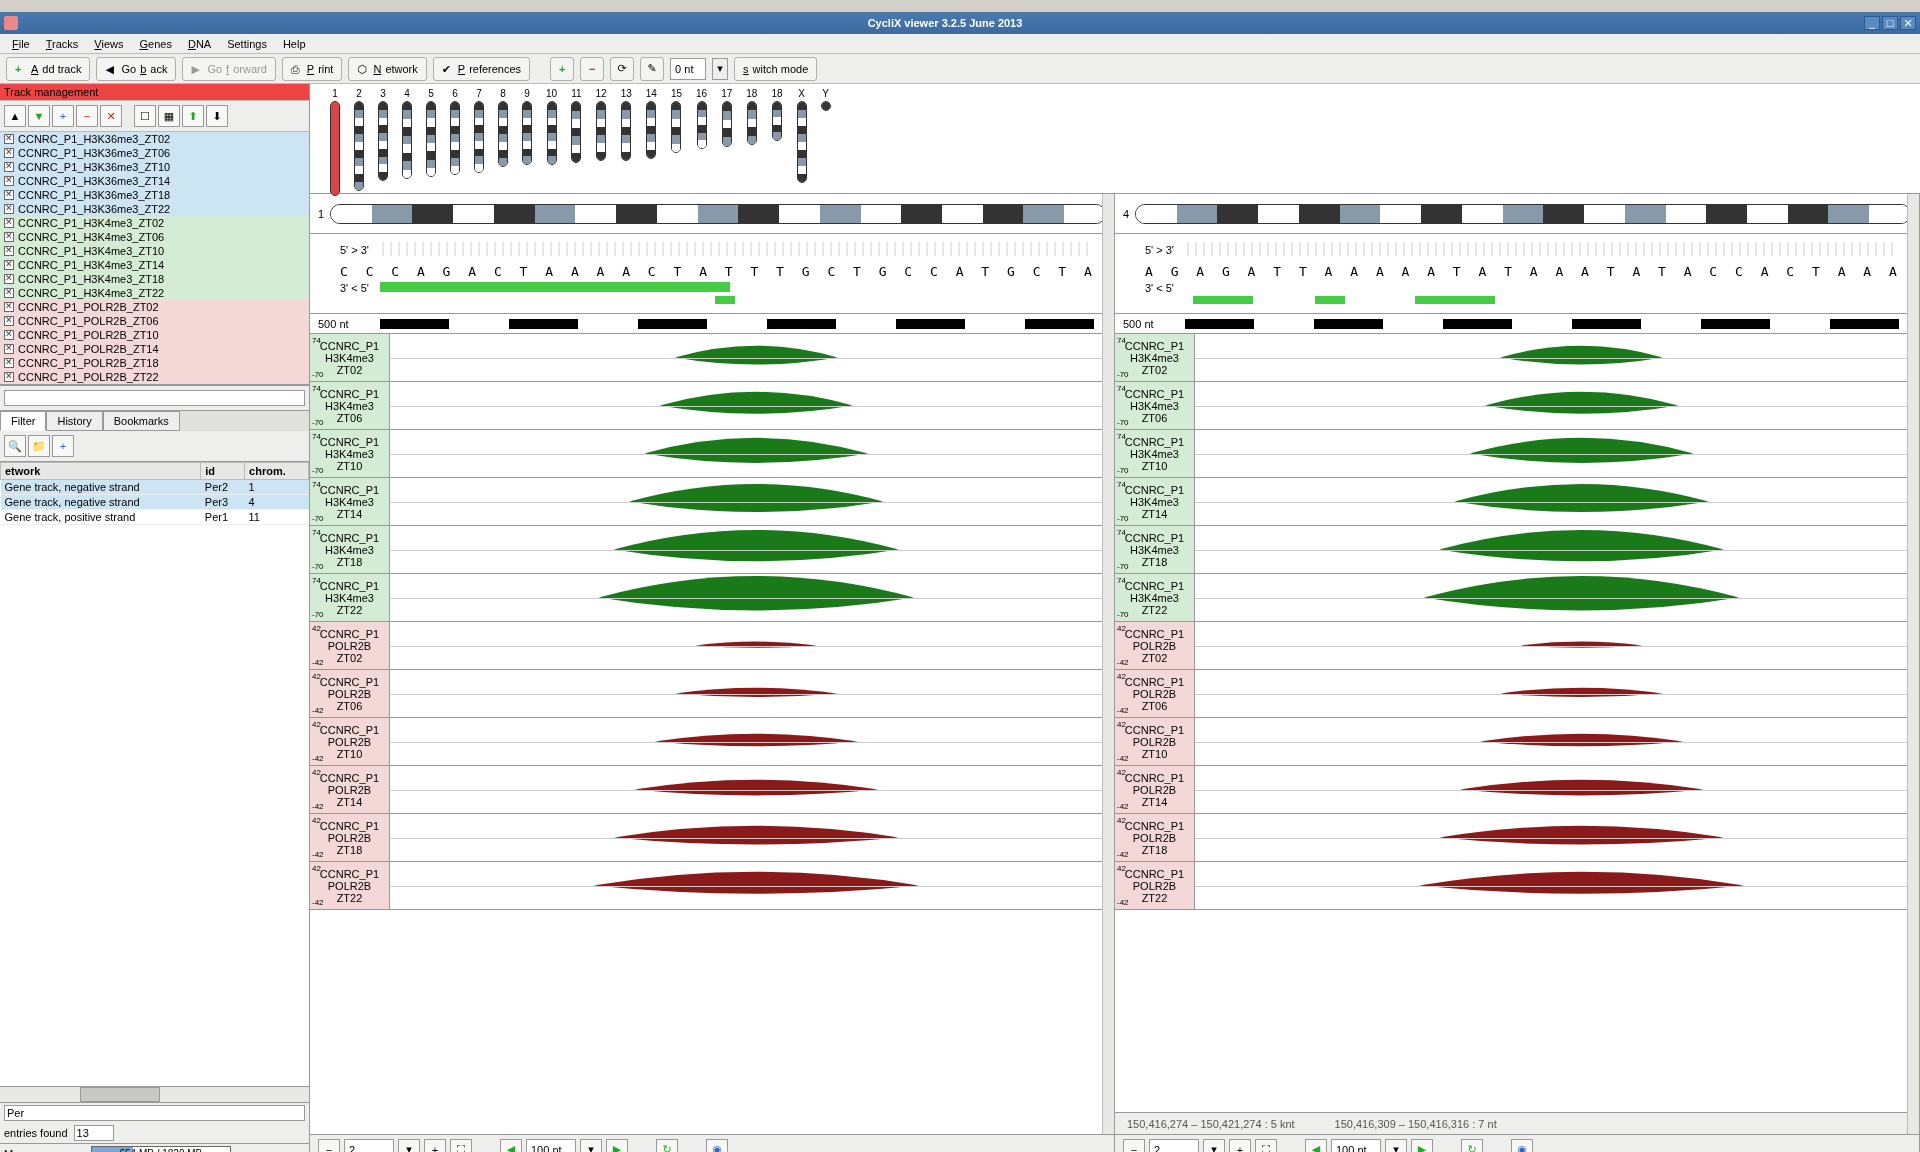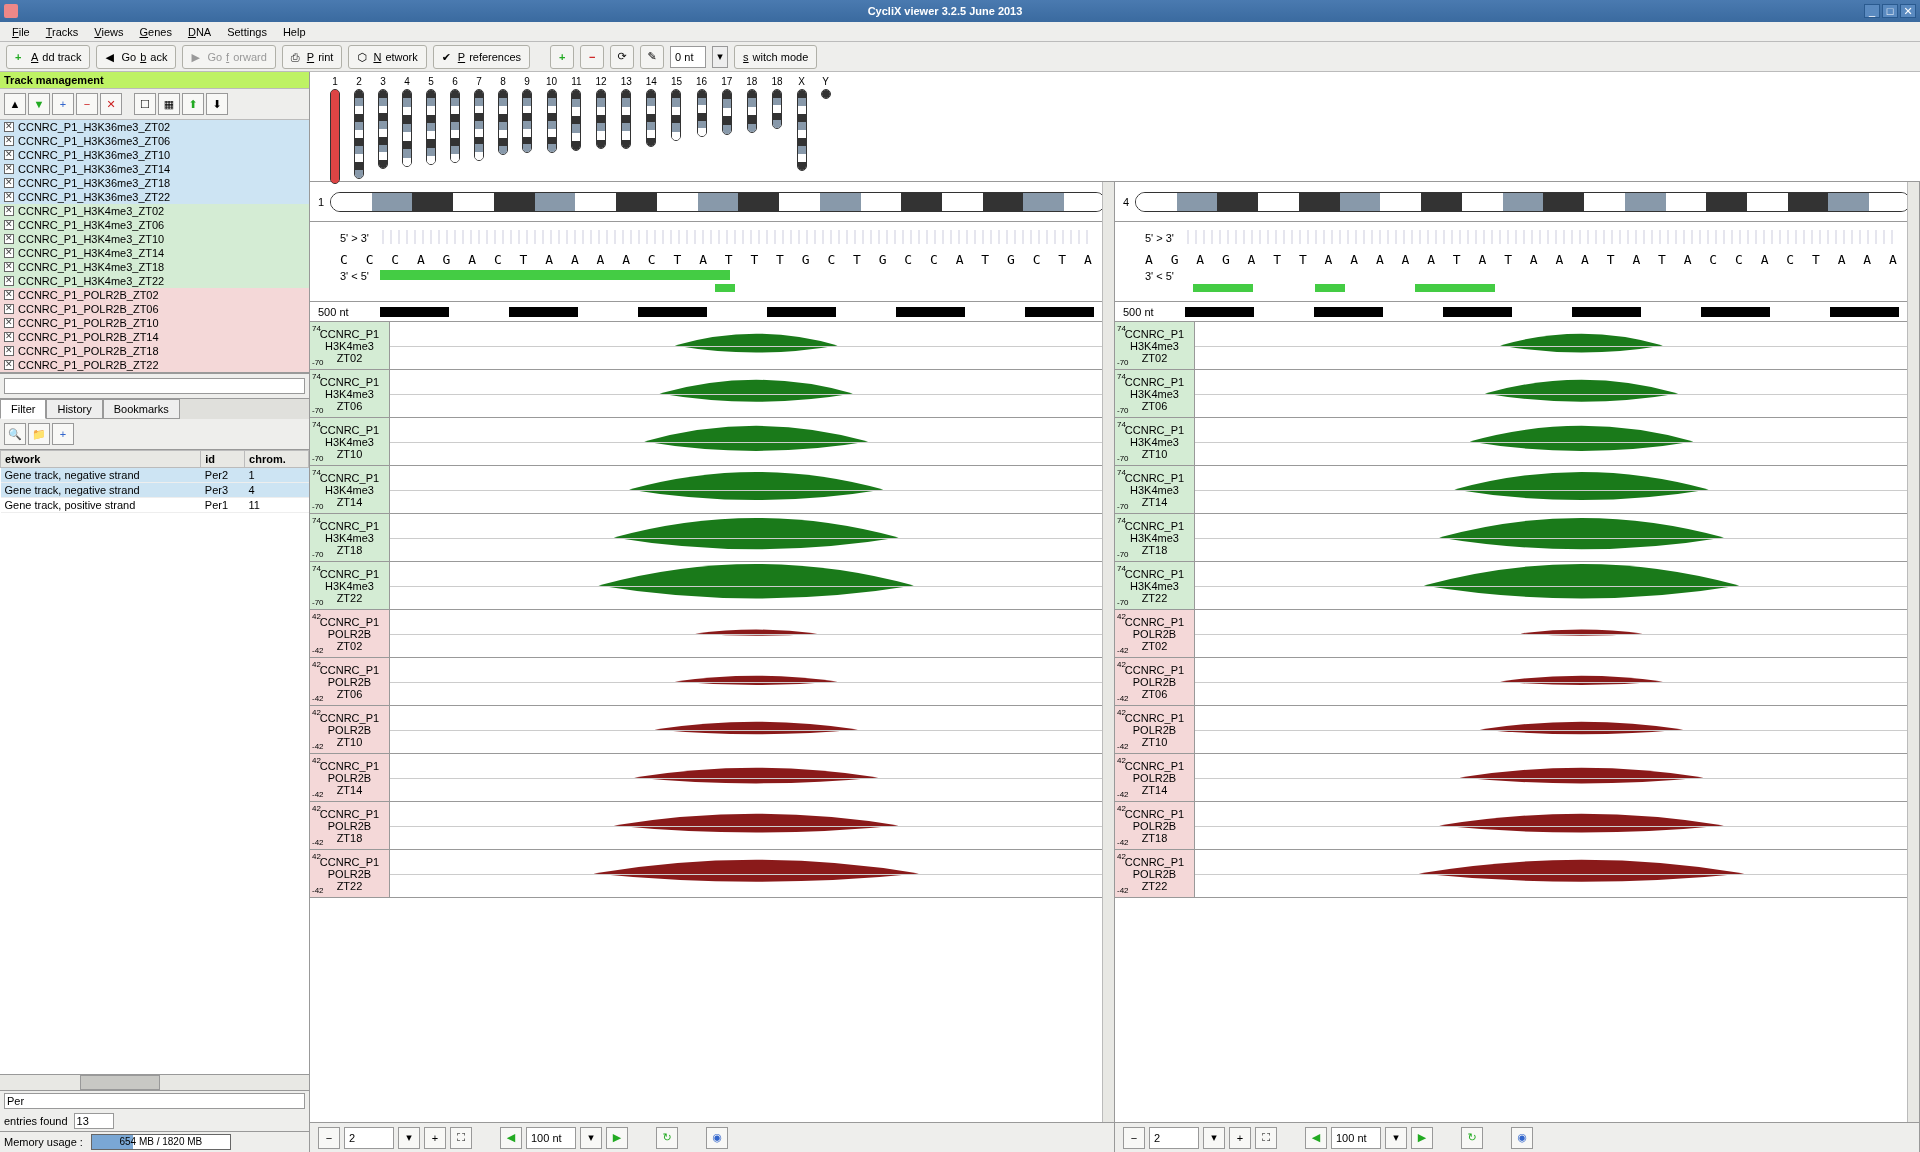--- a/index.html
+++ b/index.html
@@ -1,18 +1,18 @@
 <!DOCTYPE html>
 <html><head>
 <meta charset="utf-8">
 <style>
 * { box-sizing: border-box; margin: 0; padding: 0; font-family: Arial, sans-serif; font-size: 11px; }
 body { background: #d4d0c8; overflow: hidden; width: 1920px; height: 1152px; }
 
-.titlebar { height: 22px; background: linear-gradient(#4a7ab0, #3a6a9f); color: #fff; display: flex; align-items: center; padding: 0 4px; }
+.titlebar { height: 22px; background: linear-gradient(#4a7ab0, #3a6a9f); color: #fff; display: flex; align-items: center; padding: 0 4px; margin-top: 12px; }
 .titlebar .java-icon { width: 14px; height: 14px; background: #e88; border-radius: 2px; margin-right: 8px; }
 .titlebar .title { flex: 1; text-align: center; font-weight: bold; }
 .titlebar .wc { display: flex; gap: 2px; }
 .titlebar .wc span { width: 16px; height: 14px; background: #5a8ac0; border: 1px solid #2a5a8f; display: flex; align-items: center; justify-content: center; cursor: pointer; }
 
 .menubar { height: 20px; background: #eeeeec; border-bottom: 1px solid #bbb; display: flex; align-items: center; padding: 0 4px; }
 .menubar span { padding: 2px 8px; cursor: pointer; }
 .menubar span u { text-decoration: underline; }
 
 .toolbar { height: 30px; background: #eeeeec; border-bottom: 1px solid #bbb; display: flex; align-items: center; padding: 2px 6px; gap: 6px; }
@@ -20,21 +20,21 @@
 .tbtn.sm { width: 24px; padding: 0; justify-content: center; }
 .tbtn.disabled { color: #999; }
 .ticon { width: 12px; height: 12px; display: inline-block; }
 .i-plus { color: #2a2; font-weight: bold; }
 .i-minus { color: #c22; font-weight: bold; }
 .nt-box { width: 36px; height: 22px; border: 1px solid #999; background: #fff; display: flex; align-items: center; padding: 0 4px; }
 .dd-arrow { width: 16px; height: 22px; border: 1px solid #999; background: #eee; display: flex; align-items: center; justify-content: center; }
 
 .main { display: flex; height: calc(100% - 72px); }
 .left-panel { width: 310px; background: #eeeeec; border-right: 1px solid #999; display: flex; flex-direction: column; }
-.left-panel .hdr { background: #bef264; padding: 2px 4px; border-bottom: 1px solid #bbb; font-weight: bold; }
+.left-panel .hdr { background: #ef4444; padding: 2px 4px; border-bottom: 1px solid #bbb; }
 .left-panel .btnrow { display: flex; gap: 2px; padding: 4px; border-bottom: 1px solid #bbb; }
 .sq { width: 22px; height: 22px; border: 1px solid #999; background: #f8f8f6; display: flex; align-items: center; justify-content: center; cursor: pointer; }
 
 .tracklist { flex: 0 0 auto; overflow-y: auto; background: #fff; border-bottom: 1px solid #999; }
 .trk { padding: 1px 4px; cursor: pointer; display: flex; align-items: center; }
 .trk .cb { width: 10px; height: 10px; border: 1px solid #666; background: #fff; margin-right: 4px; position: relative; }
 .trk .cb::after { content: '✕'; position: absolute; top: -2px; left: 0; font-size: 9px; color: #444; }
 .trk.g-blue { background: #cde4f3; }
 .trk.g-green { background: #d4ecd4; }
 .trk.g-pink { background: #f4d8d8; }
@@ -901,20 +901,24 @@
               <div class="tl pink">
                 <span class="ymax">42</span>
                 <span>CCNRC_P1<br>POLR2B<br>ZT22</span>
                 <span class="ymin">-42</span>
               </div>
               <div class="plot"><svg viewBox="0 0 700 48" preserveAspectRatio="none">
                   <path d="M220,24 Q300,10 380,10 Q460,10 540,24 Q460,32.4 380,32.4 Q300,32.4 220,24 Z" fill="#8a1a1a"></path>
                 </svg></div>
             </div>
           </div>
+        <div class="status">
+          <span>150,416,274 – 150,421,274 : 5 knt</span>
+          <span>150,416,309 – 150,416,316 : 7 nt</span>
+        </div>
         <div class="vsb"></div>
       </div>
     </div>
 
     <div class="nav">
       <div class="half">
         <div class="nbtn">−</div>
         <div class="nsel">2</div>
         <div class="nbtn">▾</div>
         <div class="nbtn">+</div>

